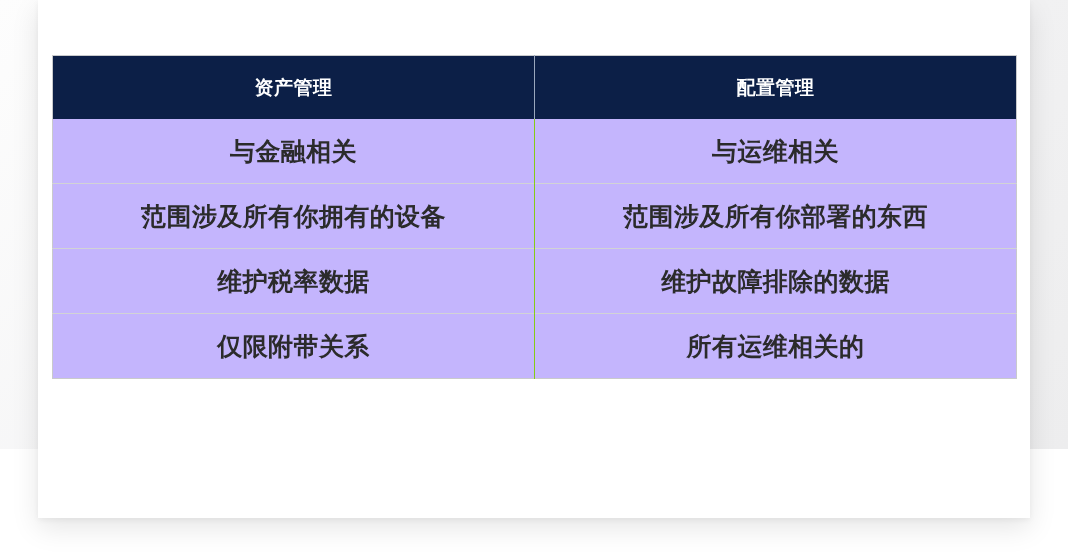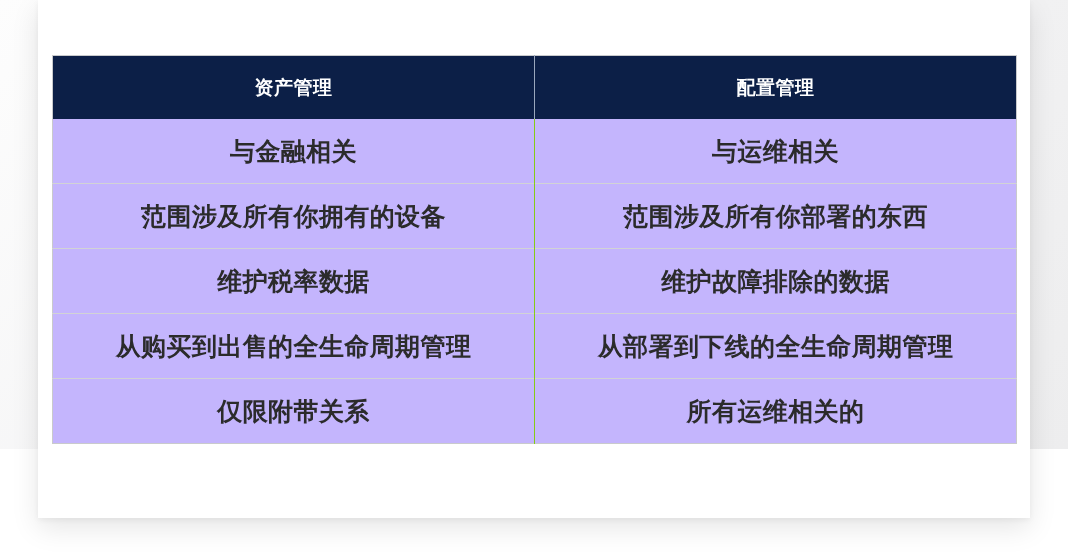--- a/index.html
+++ b/index.html
@@ -112,24 +112,20 @@
         </tr>
         <tr>
           <td class="left-cell">范围涉及所有你拥有的设备</td>
           <td class="right-cell">范围涉及所有你部署的东西</td>
         </tr>
         <tr>
           <td class="left-cell">维护税率数据</td>
           <td class="right-cell">维护故障排除的数据</td>
         </tr>
         <tr>
-          <td class="left-cell">从购买到出售的全生命周期管理</td>
-          <td class="right-cell">从部署到下线的全生命周期管理</td>
-        </tr>
-        <tr>
           <td class="left-cell">仅限附带关系</td>
           <td class="right-cell">所有运维相关的</td>
         </tr>
       </tbody>
     </table>
 
   </div>
 </div>
 
 </body></html>

